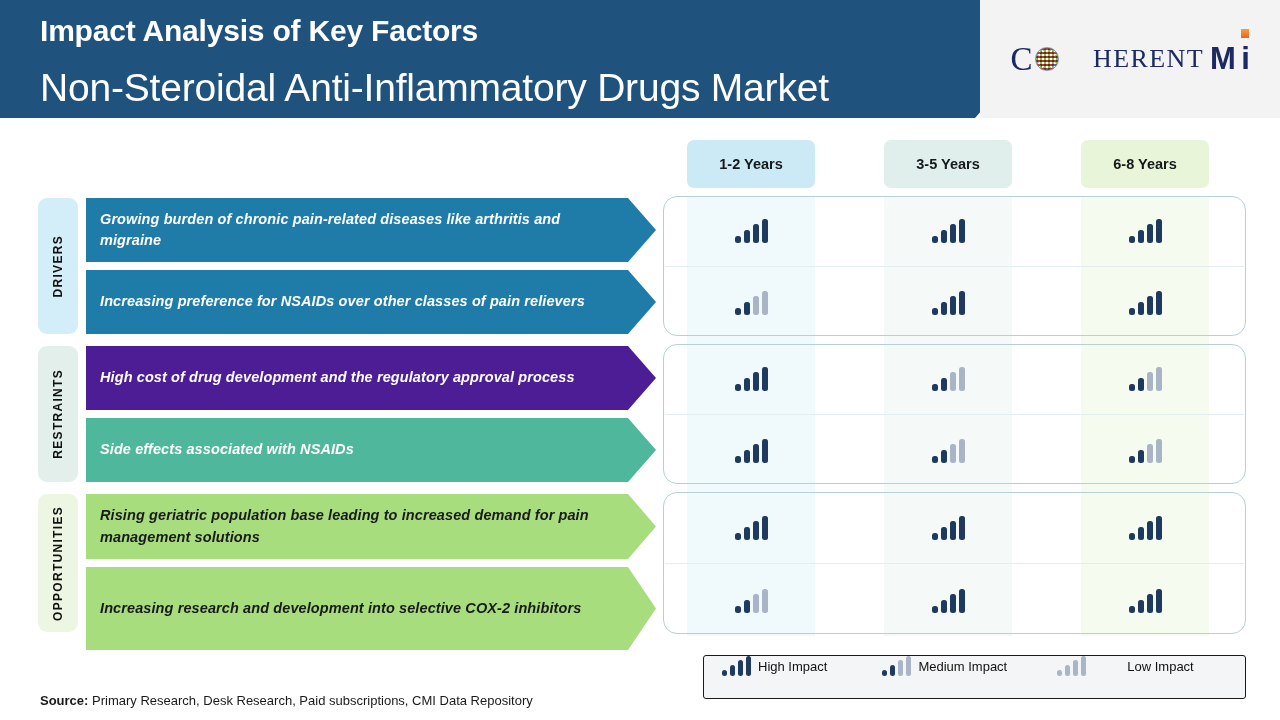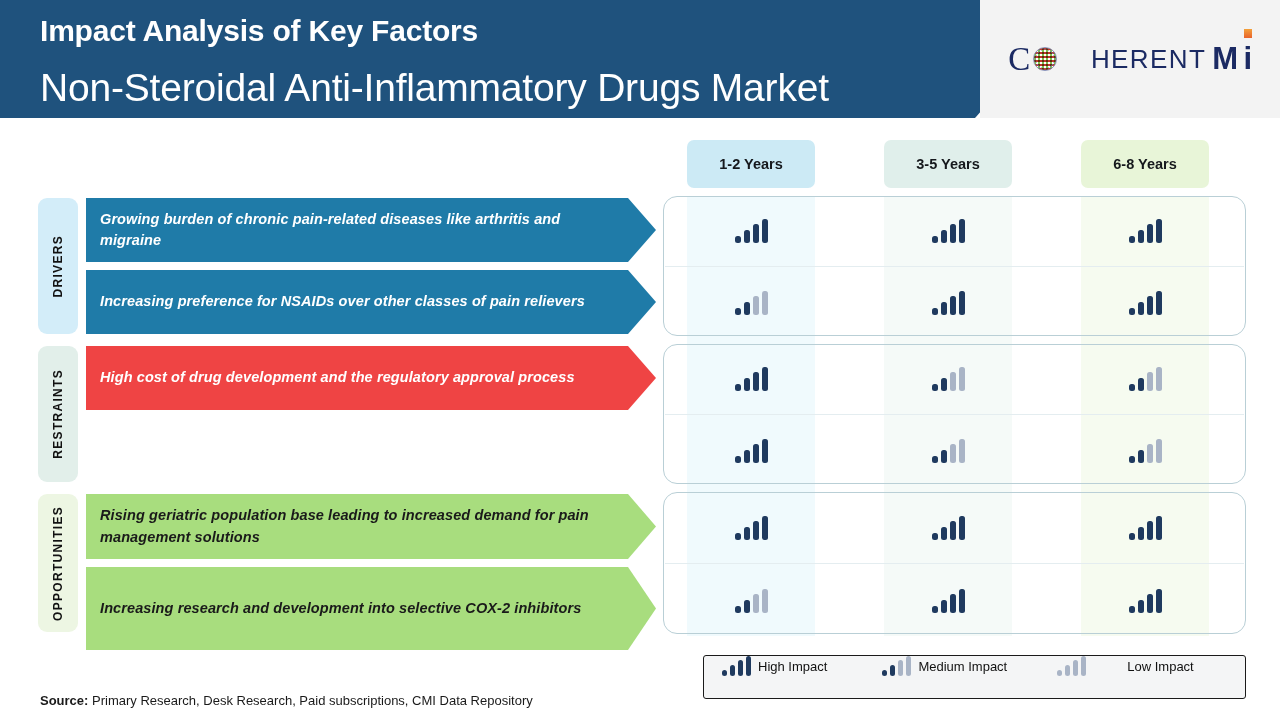--- a/index.html
+++ b/index.html
@@ -23,21 +23,21 @@
     background:#1f527d;
     clip-path: polygon(0 0, 14px 0, 14px 86px, 0 118px);
   }
   .logo-panel {
     position:absolute; right:0; top:0; width:300px; height:118px;
     background:#f3f3f3;
     display:flex; align-items:center; justify-content:center;
   }
   .logo { display:flex; align-items:center; gap:1px; }
   .logo-c { font-family:"Liberation Serif", serif; font-size:33px; color:#1b2a63; letter-spacing:.5px; }
-  .logo-rest { font-family:Liberation Sans, sans-serif; font-size:26px; color:#1b2a63; letter-spacing:1.4px;margin-left:32px; }
+  .logo-rest { font-family:Liberation Serif, serif; font-size:26px; color:#1b2a63; letter-spacing:1.4px;margin-left:32px; }
   .logo-globe {
     width:24px; height:24px; border-radius:50%;
     background:
       radial-gradient(circle at 50% 50%, rgba(255,255,255,0) 58%, #6f7fae 60%, rgba(255,255,255,0) 62%),
       repeating-linear-gradient(90deg,#7fbf4d 0 2px, #ffffff 2px 4px),
       repeating-linear-gradient(0deg,#c0392b 0 2px, #ffffff 2px 4px);
     background-blend-mode: normal, multiply, multiply;
     border:1px solid #8a93bb;
     margin:0 1px;
   }
@@ -166,22 +166,25 @@
   <div class="arrow" id="arrow-0-1" style="left: 86px; top: 270px; width: 570px; height: 64px; background: rgb(31, 123, 168); color: rgb(255, 255, 255); clip-path: polygon(0px 0px, calc(100% - 28px) 0px, 100% 50%, calc(100% - 28px) 100%, 0px 100%);">
     <div class="arrow-txt">Increasing preference for NSAIDs over other classes of pain relievers</div>
   </div>
   <div class="arrow" id="arrow-0-0" style="left: 86px; top: 198px; width: 570px; height: 64px; background: rgb(31, 123, 168); color: rgb(255, 255, 255); clip-path: polygon(0px 0px, calc(100% - 28px) 0px, 100% 50%, calc(100% - 28px) 100%, 0px 100%);">
     <div class="arrow-txt">Growing burden of chronic pain-related diseases like arthritis and migraine</div>
   </div>
 
   <div class="side-label" id="side1" style="top: 346px; height: 136px; background: rgb(226, 239, 234);">
     <span>RESTRAINTS</span>
   </div>
-  <div class="arrow" id="arrow-1-0" style="left: 86px; top: 346px; width: 570px; height: 64px; background: #ef4444; color: rgb(255, 255, 255); clip-path: polygon(0px 0px, calc(100% - 28px) 0px, 100% 50%, calc(100% - 28px) 100%, 0px 100%);">
+  <div class="arrow" id="arrow-1-0" style="left: 86px; top: 346px; width: 570px; height: 64px; background: #4c1d95; color: rgb(255, 255, 255); clip-path: polygon(0px 0px, calc(100% - 28px) 0px, 100% 50%, calc(100% - 28px) 100%, 0px 100%);">
     <div class="arrow-txt">High cost of drug development and the regulatory approval process</div>
+  </div>
+  <div class="arrow" id="arrow-1-1" style="left: 86px; top: 418px; width: 570px; height: 64px; background: rgb(79, 183, 155); color: rgb(255, 255, 255); clip-path: polygon(0px 0px, calc(100% - 28px) 0px, 100% 50%, calc(100% - 28px) 100%, 0px 100%);">
+    <div class="arrow-txt">Side effects associated with NSAIDs</div>
   </div>
 
   <div class="side-label" id="side2" style="top: 494px; height: 138px; background: rgb(237, 246, 227);">
     <span>OPPORTUNITIES</span>
   </div>
   <div class="arrow" id="arrow-2-0" style="left: 86px; top: 494px; width: 570px; height: 65px; background: rgb(168, 221, 126); color: rgb(26, 26, 26); clip-path: polygon(0px 0px, calc(100% - 28px) 0px, 100% 50%, calc(100% - 28px) 100%, 0px 100%);">
     <div class="arrow-txt">Rising geriatric population base leading to increased demand for pain management solutions</div>
   </div>
   <div class="arrow" id="arrow-2-1" style="left: 86px; top: 567px; width: 570px; height: 83px; background: rgb(168, 221, 126); color: rgb(26, 26, 26); clip-path: polygon(0px 0px, calc(100% - 28px) 0px, 100% 50%, calc(100% - 28px) 100%, 0px 100%);">
     <div class="arrow-txt">Increasing research and development into selective COX-2 inhibitors</div>

